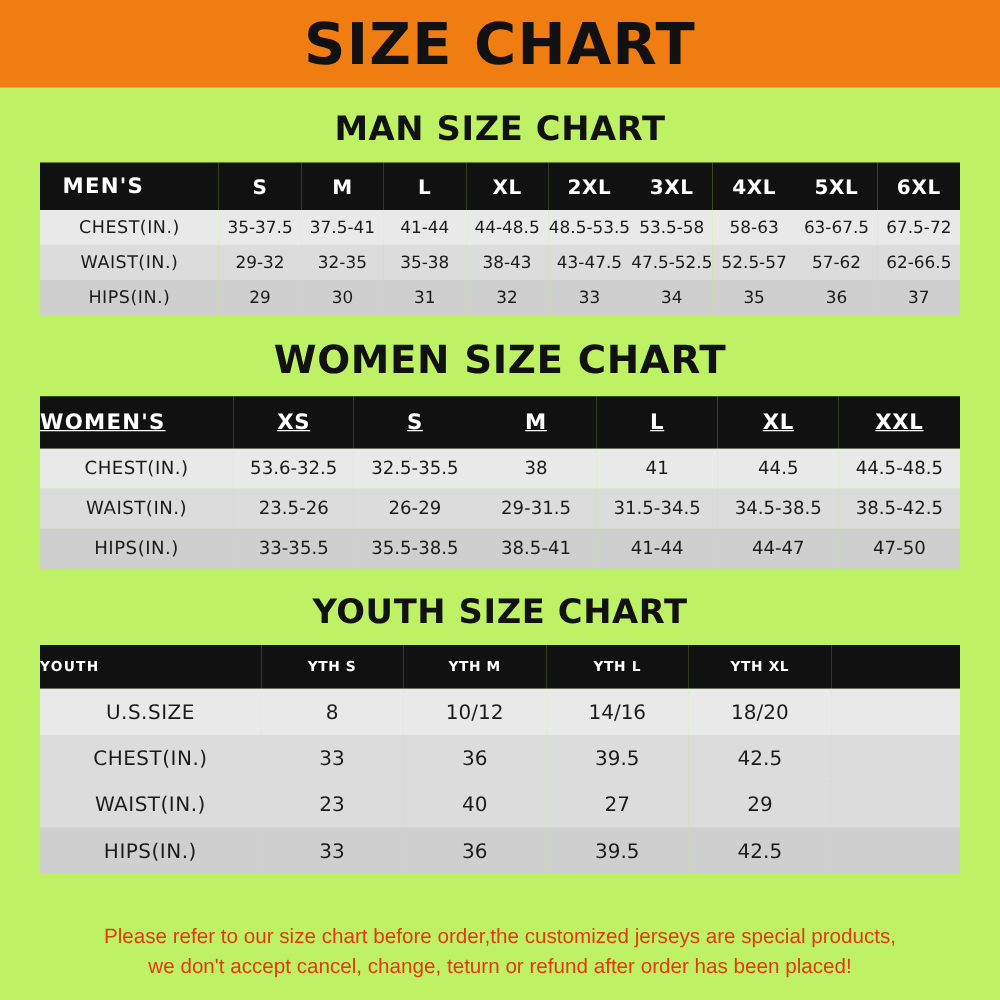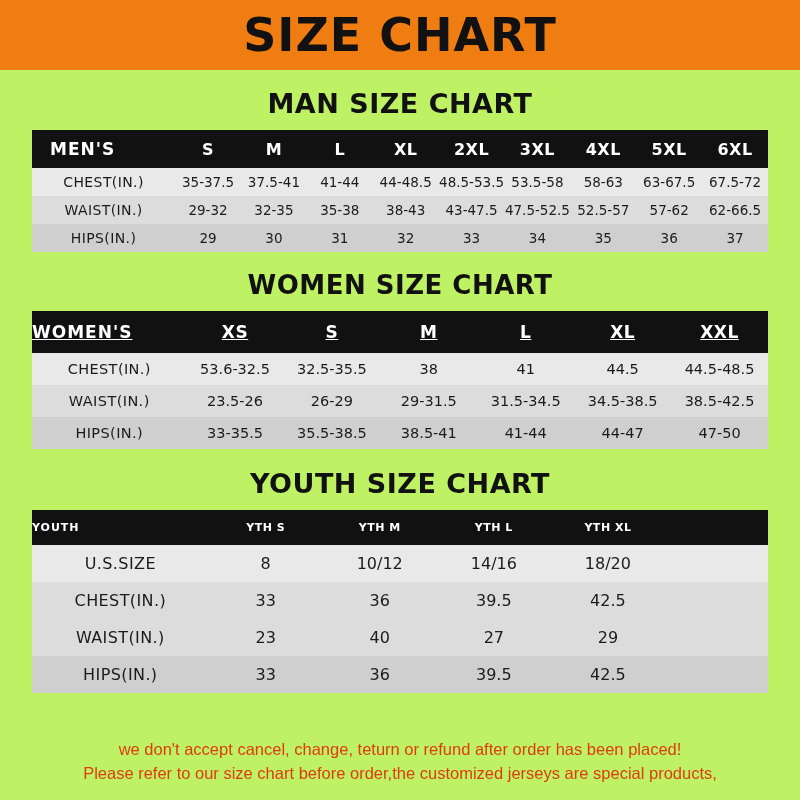--- a/index.html
+++ b/index.html
@@ -48,21 +48,21 @@
   }
   
   .section-title {
     text-align: center;
     font-family: "DejaVu Sans", sans-serif;
     font-weight: bold;
     color: #111111;
     letter-spacing: 0.5px;
   }
   .t-man { font-size: 27px; margin: 18px 0 11px; }
-  .t-women { font-size: 26px; margin: 18px 0 11px; }
+  .t-women { font-size: 31px; margin: 18px 0 11px; }
   .t-youth { font-size: 27px; margin: 19px 0 11px; }
 
   
   table {
     border-collapse: collapse;
     width: 100%;
     table-layout: fixed;
   }
   table td, table th {
     text-align: center;
@@ -268,18 +268,18 @@
           <td>33</td>
           <td>36</td>
           <td>39.5</td>
           <td>42.5</td>
           <td></td>
         </tr>
       </tbody>
     </table>
 
     <div class="note">
+      <span>Please refer to our size chart before order,the customized jerseys are special products,</span>
       <span>we don't accept cancel, change, teturn or refund after order has been placed!</span>
-      <span>Please refer to our size chart before order,the customized jerseys are special products,</span>
     </div>
 
   </div>
 </div>
 
 </body></html>

